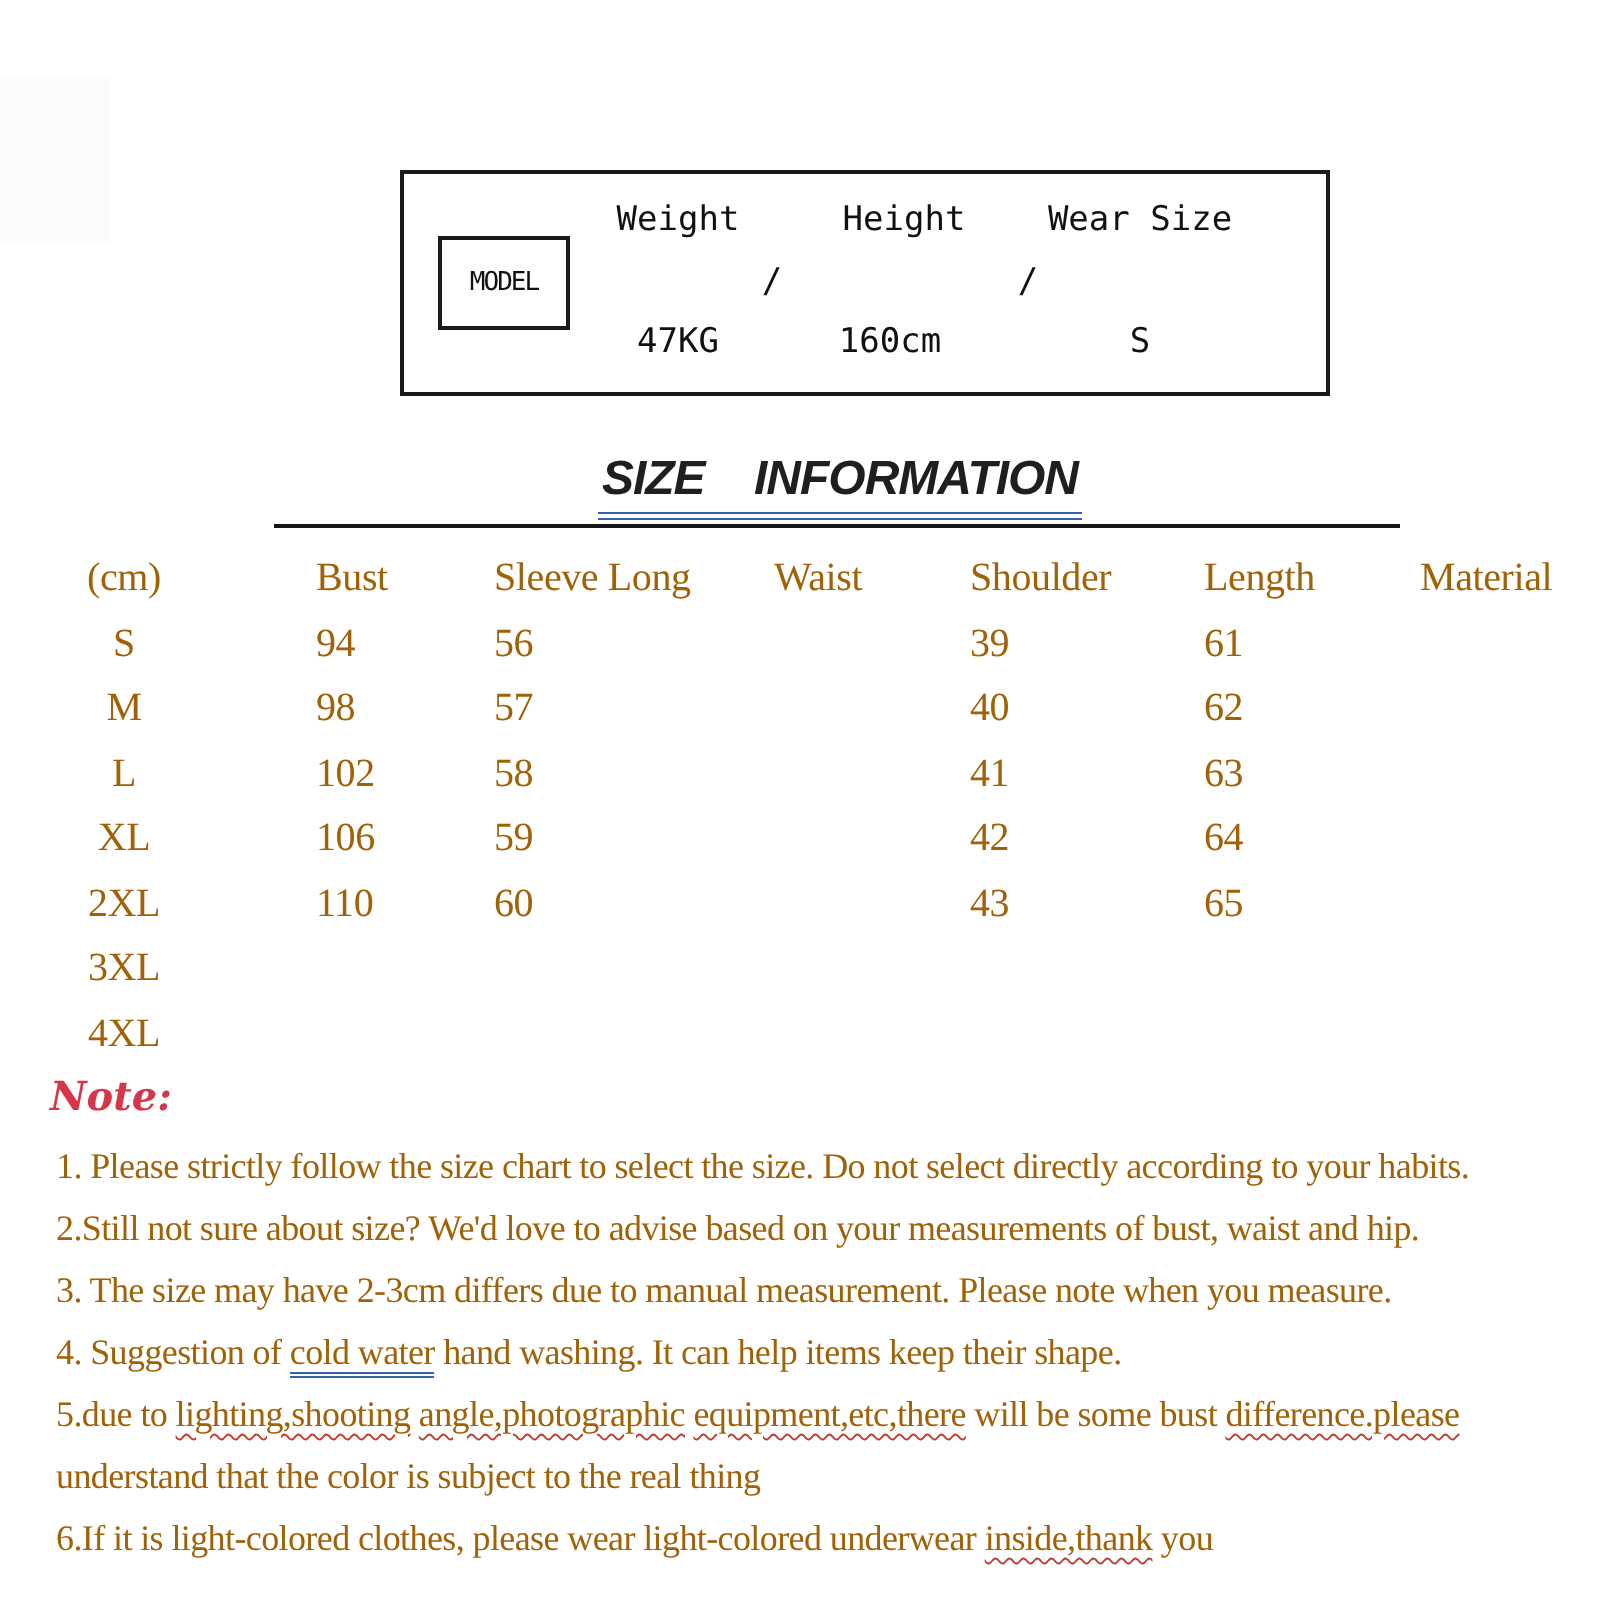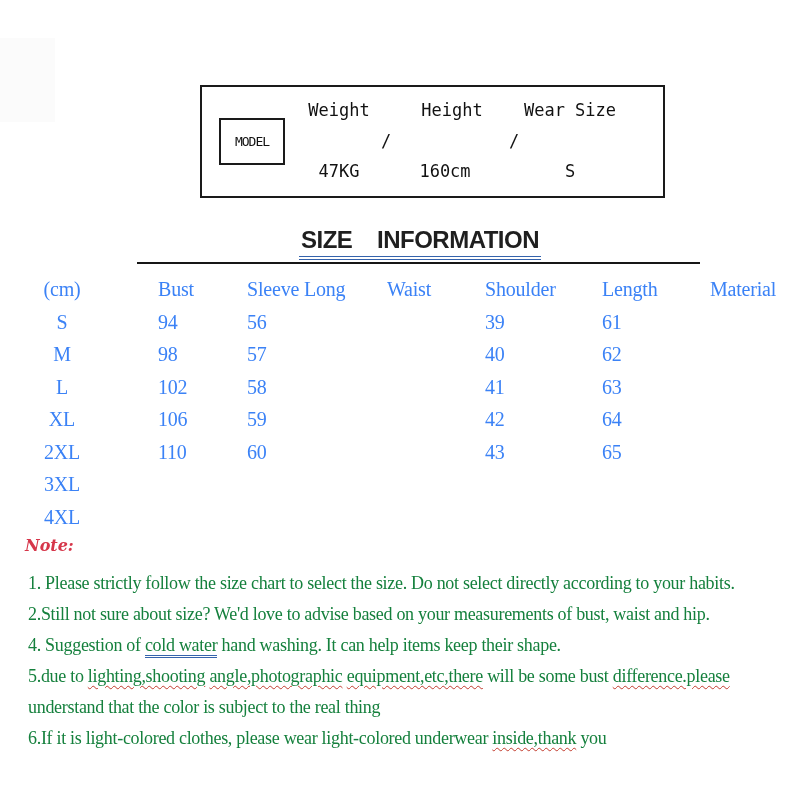--- a/index.html
+++ b/index.html
@@ -18,43 +18,43 @@
                    font-size:13px;letter-spacing:-1px;}
   .mi{position:absolute;transform:translateX(-50%);white-space:pre;}
   .mi-row1{top:13px;}
   .mi-row2{top:44px;}
   .mi-row3{top:74px;}
 
   
   .title-wrap{position:absolute;left:0;top:226px;width:840px;text-align:center;}
   .title{display:inline-block;font-family:"Liberation Sans",sans-serif;font-weight:600;
          font-size:24px;letter-spacing:-0.5px;color:#1f1f1f;white-space:pre;
-         padding:0 2px 2px 2px;border-bottom:4px double #3563ac;}
+         padding:0 2px 2px 2px;border-bottom:4px double #3563ac;font-style:italic;}
   .hline{position:absolute;left:137px;top:262px;width:563px;height:2px;background:#161616;}
 
   
   .size-table{position:absolute;left:0;top:272px;width:800px;border-collapse:collapse;
-              table-layout:fixed;font-size:20px;color:#3b82f6;}
+              table-layout:fixed;font-size:20px;color:#a16207;}
   .size-table th{font-weight:normal;height:34px;}
   .size-table td{height:32.5px;}
   .size-table th,.size-table td{padding:0;text-align:left;vertical-align:middle;
               font-family:"Liberation Serif",serif;letter-spacing:-0.2px;white-space:nowrap;}
   .c0{text-align:center !important;}
   .c1{padding-left:34px !important;}
   .c2{padding-left:33px !important;}
   .c3{padding-left:33px !important;}
   .c4{padding-left:40px !important;}
   .c5{padding-left:32px !important;}
   .c6{padding-left:10px !important;margin-top:36px;}
 
   
   .note-heading{position:absolute;left:25px;top:536px;font-family:"DejaVu Serif",serif;
-                font-style:italic;font-weight:bold;font-size:16px;color:#d6364a;}
+                font-style:italic;font-weight:bold;font-size:20px;color:#d6364a;}
   .notes{position:absolute;left:28px;top:568px;width:768px;
-         font-size:18px;letter-spacing:-0.3px;line-height:31px;color:#15803d;}
+         font-size:18px;letter-spacing:-0.3px;line-height:31px;color:#a16207;}
   .notes p{margin:0;}
   .blue-u{border-bottom:3px double #3563ac;padding-bottom:0px;}
   .wavy{text-decoration:underline;text-decoration-style:wavy;
         text-decoration-color:#c23b2e;text-decoration-thickness:1px;text-underline-offset:3px;}
 </style>
 </head>
 <body>
 
 <div class="page">
 
@@ -162,19 +162,20 @@
       <td class="c5"></td>
       <td class="c6"></td>
     </tr>
   </tbody>
     </table>
 
   <div class="note-heading">Note:</div>
   <div class="notes">
     <p>1. Please strictly follow the size chart to select the size. Do not select directly according to your habits.</p>
     <p>2.Still not sure about size? We'd love to advise based on your measurements of bust, waist and hip.</p>
+    <p>3. The size may have 2-3cm differs due to manual measurement. Please note when you measure.</p>
     <p><span>4. Suggestion of </span><span class="blue-u">cold water</span><span> hand washing. It can help items keep their shape.</span></p>
     <p><span>5.due to </span><span class="wavy">lighting,shooting</span><span> </span><span class="wavy">angle,photographic</span><span> </span><span class="wavy">equipment,etc,there</span><span> will be some bust </span><span class="wavy">difference.please</span></p>
     <p>understand that the color is subject to the real thing</p>
     <p><span>6.If it is light-colored clothes, please wear light-colored underwear </span><span class="wavy">inside,thank</span><span> you</span></p>
   </div>
 
 </div>
 
 </body></html>

